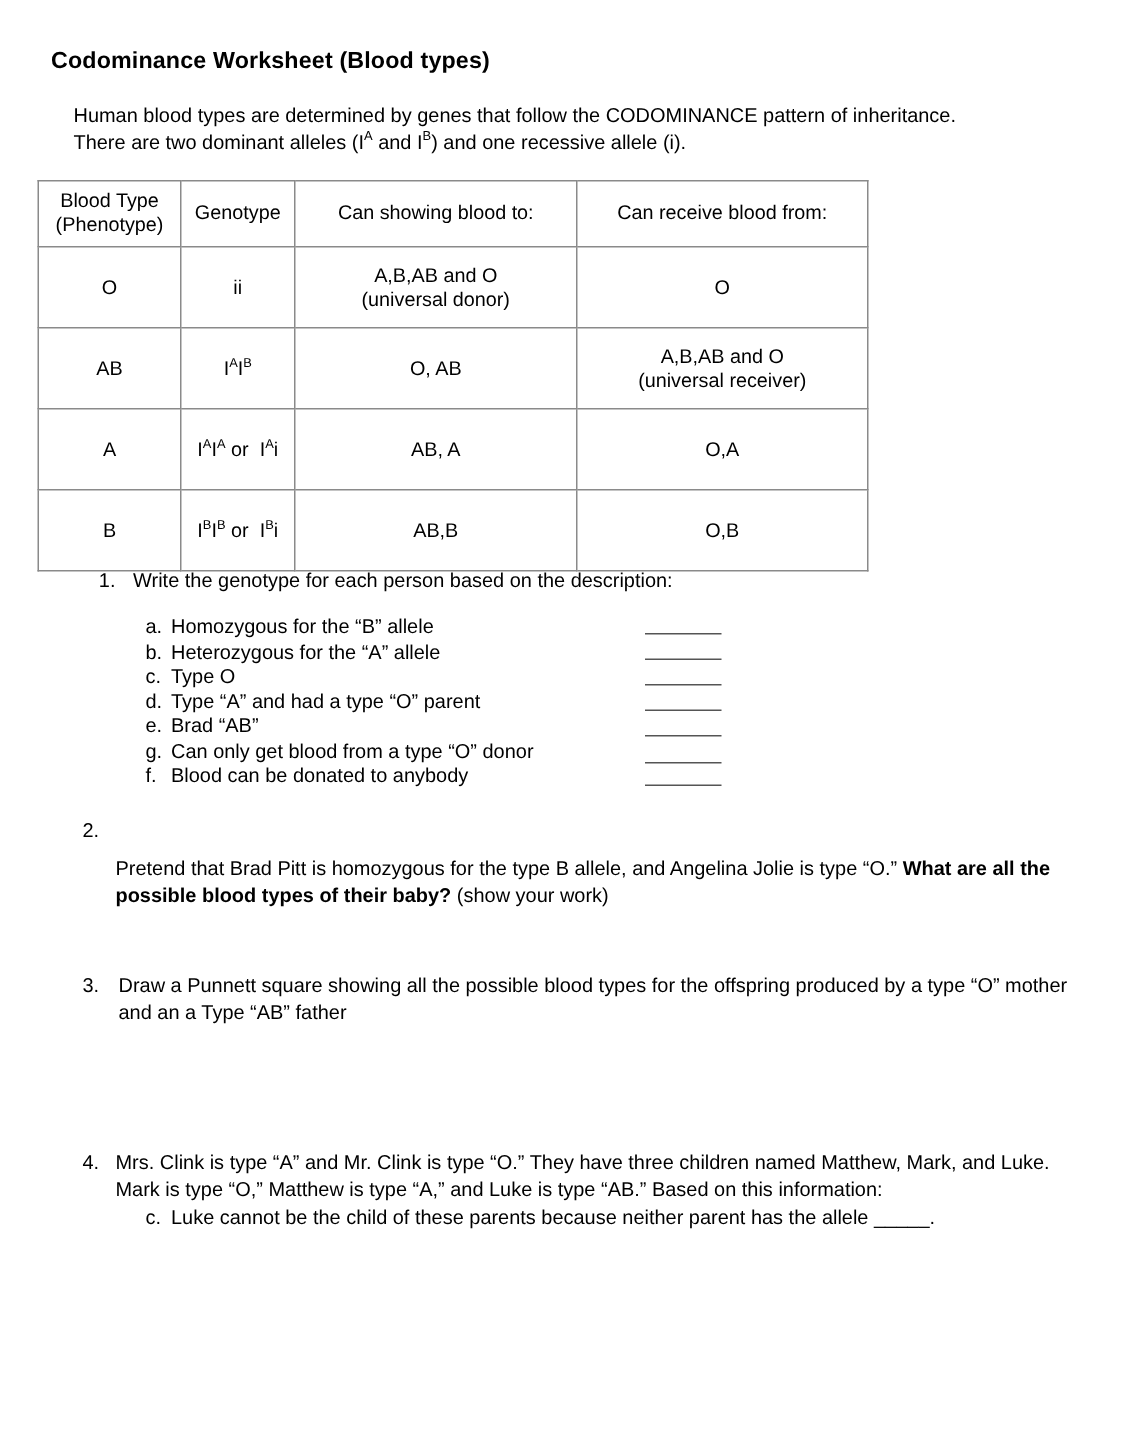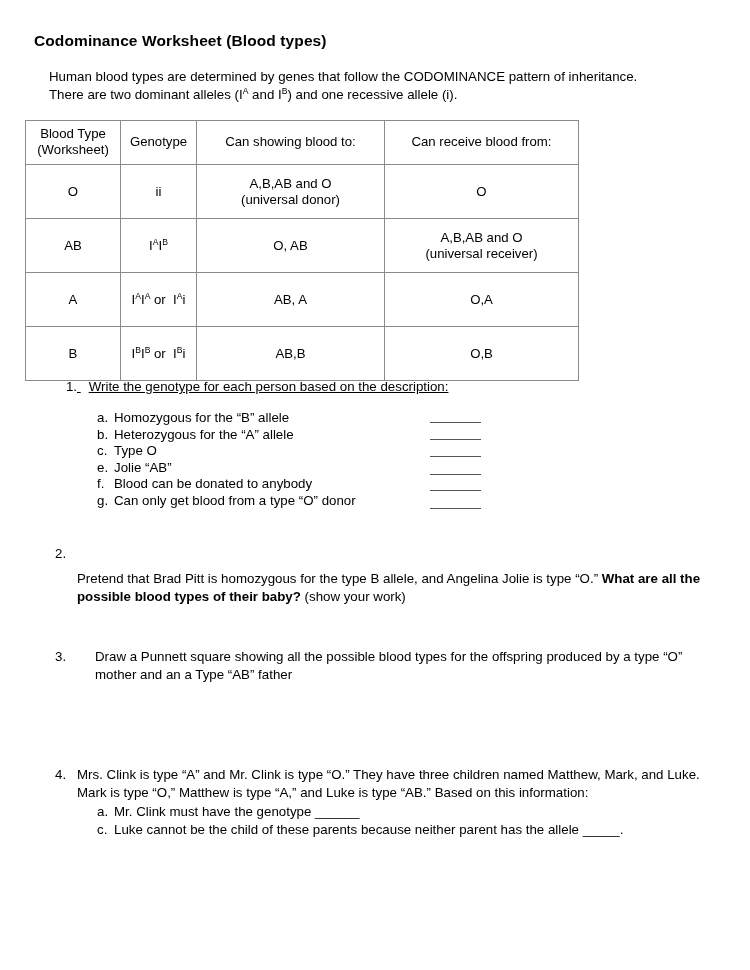--- a/index.html
+++ b/index.html
@@ -145,21 +145,21 @@
     <colgroup>
       <col class="c1">
         <col class="c2">
         <col class="c3">
         <col class="c4">
     </colgroup>
     <tbody>
       <tr class="hdr">
         <td>
           <span>Blood Type</span><br>
-          <span>(Worksheet)</span>
+          <span>(Phenotype)</span>
         </td>
         <td>Genotype</td>
         <td>Can showing blood to:</td>
         <td>Can receive blood from:</td>
       </tr>
 
       <tr class="body">
         <td>O</td>
         <td>ii</td>
         <td>
@@ -188,75 +188,76 @@
 
       <tr class="body">
         <td>B</td>
         <td>I<sup>B</sup>I<sup>B</sup> or&nbsp; I<sup>B</sup>i</td>
         <td>AB,B</td>
         <td>O,B</td>
       </tr>
     </tbody>
   </table>
 
-  <div class="q" style="left:55px; top:378px;text-decoration:underline;">
+  <div class="q" style="left:55px; top:378px;">
     <span class="q-num" style="position:relative; display:inline-block;">1.</span>
     <span style="margin-left:8px;">Write the genotype for each person based on the description:</span>
   </div>
 
   <div class="sub-list">
     <div class="sub-row">
       <span class="sub-letter">a.</span><span class="sub-label">Homozygous for the “B” allele</span>
       <span class="blank-line" style="top:12px;"></span>
     </div>
     <div class="sub-row">
       <span class="sub-letter">b.</span><span class="sub-label">Heterozygous for the “A” allele</span>
       <span class="blank-line" style="top:12px;"></span>
     </div>
     <div class="sub-row">
       <span class="sub-letter">c.</span><span class="sub-label">Type O</span>
       <span class="blank-line" style="top:13px;"></span>
     </div>
     <div class="sub-row">
-      <span class="sub-letter">e.</span><span class="sub-label">Jolie “AB”</span>
+      <span class="sub-letter">d.</span><span class="sub-label">Type “A” and had a type “O” parent</span>
+      <span class="blank-line" style="top:13px;"></span>
+    </div>
+    <div class="sub-row">
+      <span class="sub-letter">e.</span><span class="sub-label">Brad “AB”</span>
       <span class="blank-line" style="top:14px;"></span>
+    </div>
+    <div class="sub-row">
+      <span class="sub-letter">g.</span><span class="sub-label">Can only get blood from a type “O” donor</span>
+      <span class="blank-line" style="top:15px;"></span>
     </div>
     <div class="sub-row">
       <span class="sub-letter">f.</span><span class="sub-label">Blood can be donated to anybody</span>
       <span class="blank-line" style="top:14px;"></span>
-    </div>
-    <div class="sub-row">
-      <span class="sub-letter">g.</span><span class="sub-label">Can only get blood from a type “O” donor</span>
-      <span class="blank-line" style="top:15px;"></span>
     </div>
   </div>
 
   <div class="q" style="left:55px; top:545px; width:658px;">
     <span style="position:absolute; left:0; top:0;">2.</span>
     <div style="margin-left:22px;margin-top:25px;">
       <span>Pretend that Brad Pitt is homozygous for the type B allele, and Angelina Jolie is type “O.” </span><b class="bold">What are all the possible blood types of their baby?</b><span> (show your work)</span>
     </div>
   </div>
 
   <div class="q" style="left:55px; top:648px; width:660px;">
     <span style="position:absolute; left:0; top:0;">3.</span>
-    <div style="margin-left:40px;">
+    <div style="margin-left:24px;">
       <span>Draw a Punnett square showing all the possible blood types for the offspring produced by a type “O” mother and an a Type “AB” father</span>
     </div>
   </div>
 
   <div class="q" style="left:55px; top:766px; width:665px;">
     <span style="position:absolute; left:0; top:0;">4.</span>
     <div style="margin-left:22px;">
       <span>Mrs. Clink is type “A” and Mr. Clink is type “O.” They have three children named Matthew, Mark, and Luke. Mark is type “O,” Matthew is type “A,” and Luke is type “AB.” Based on this information:</span>
     </div>
   </div>
 
   <div class="sub-list-4">
     <div class="sub-row">
-      <span class="sub-letter">a.</span><span class="sub-label">Mr. Clink must have the genotype ______</span>
-    </div>
-    <div class="sub-row">
       <span class="sub-letter">c.</span><span class="sub-label">Luke cannot be the child of  these parents because neither parent has the allele _____.</span>
     </div>
   </div>
 
 </div>
 
 </body></html>

